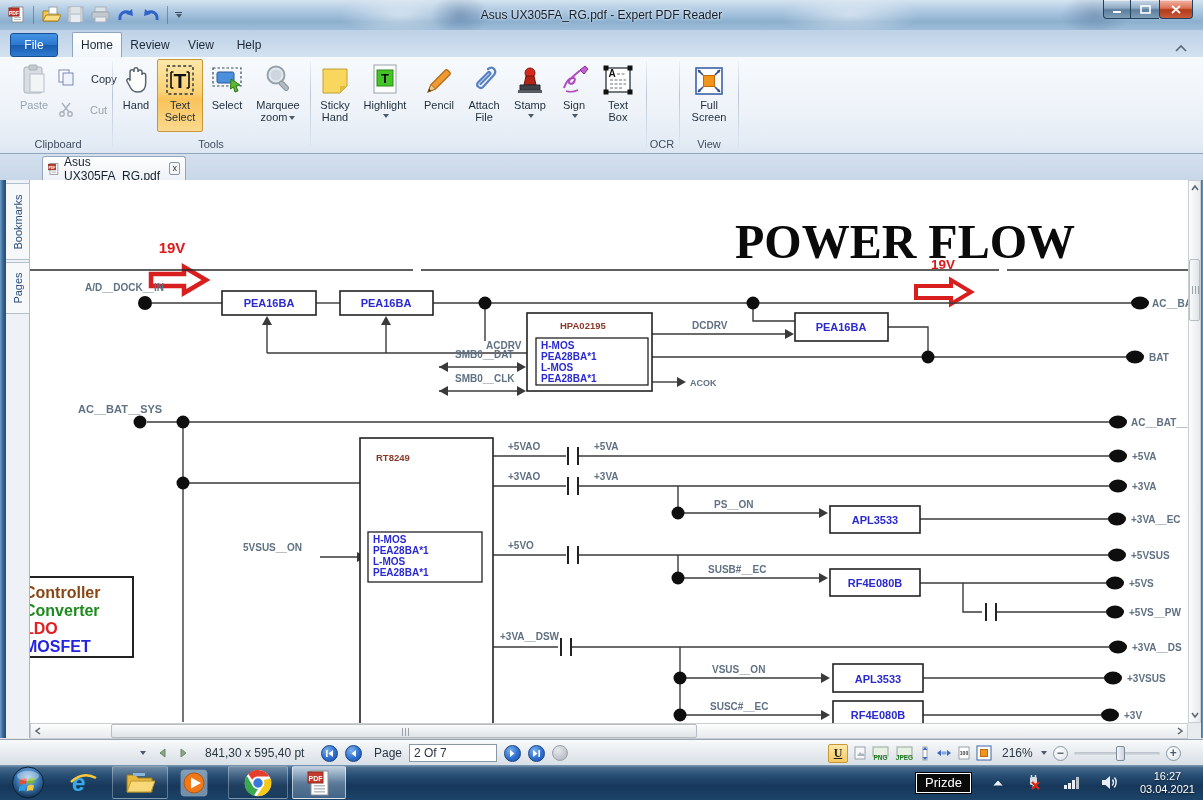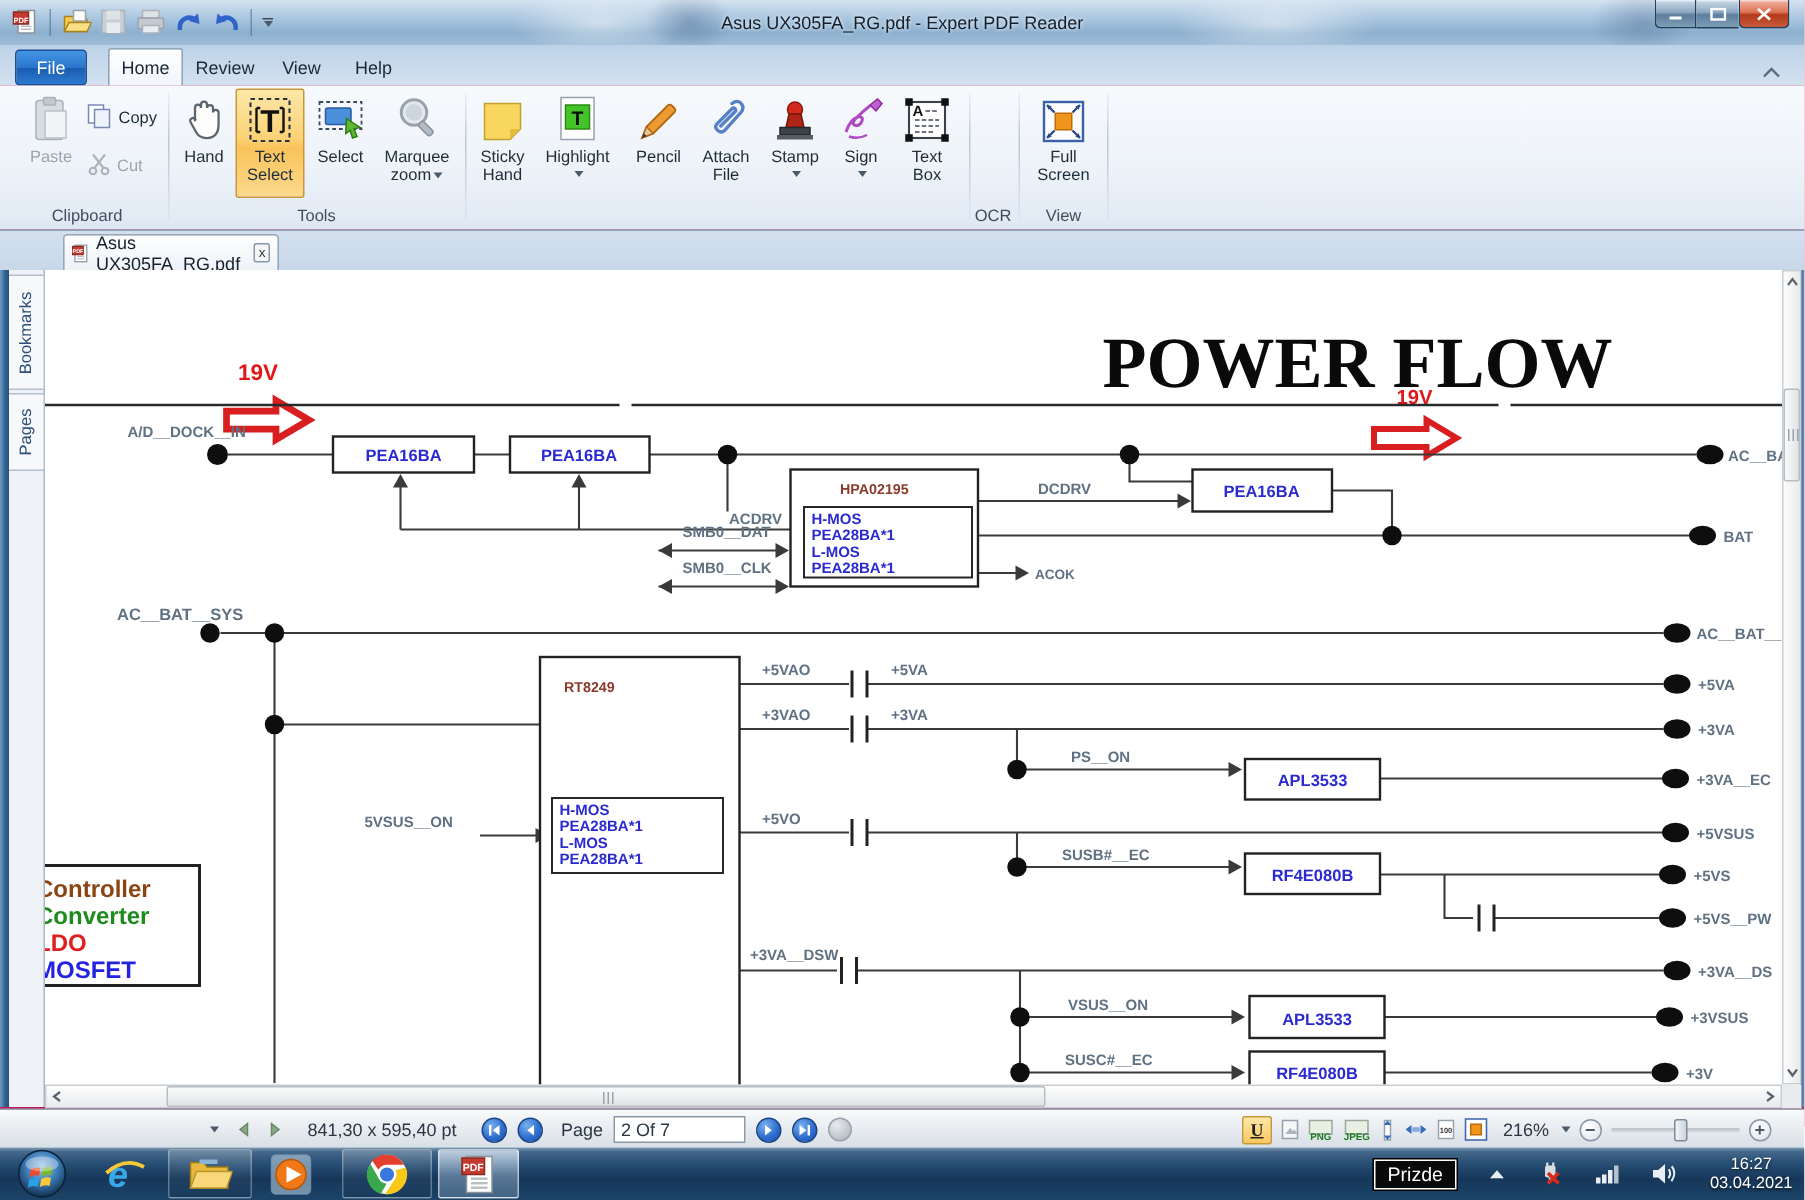--- a/index.html
+++ b/index.html
@@ -1,17 +1,17 @@
 <!DOCTYPE html>
 <html><head>
 <meta charset="utf-8">
 <style>
 *{box-sizing:border-box;margin:0;padding:0}
 html,body{width:1203px;height:800px;overflow:hidden}
-#app{position:relative;width:1203px;height:751px;font-family:"Liberation Sans",sans-serif;background:#be185d}
+#app{position:relative;width:1203px;height:751px;font-family:"Liberation Sans",sans-serif;background:#e5e5e5}
 .abs{position:absolute}
 
 .titlebar{left:0;top:0;width:1203px;height:30px;background:linear-gradient(180deg,#d5e3f0 0%,#aac6e0 40%,#8db0cf 72%,#9fbdd8 100%);overflow:hidden}
 .smudge{position:absolute;top:-6px;height:42px;border-radius:50%;background:radial-gradient(ellipse at center,rgba(255,255,255,.5),rgba(255,255,255,0) 70%)}
 .smudge.dark{background:radial-gradient(ellipse at center,rgba(60,90,130,.35),rgba(60,90,130,0) 70%)}
 .title-text{position:absolute;top:8px;left:0;width:100%;text-align:center;font-size:12px;color:#141e2a;text-shadow:0 0 3px rgba(255,255,255,.95)}
 .qat{position:absolute;left:6px;top:4px;display:flex;align-items:center;gap:4px}
 .qat .sep{width:1px;height:18px;background:rgba(70,100,130,.55);margin:0 2px}
 .qaticon{width:21px;height:21px;display:flex;align-items:center;justify-content:center}
 .winbtns{position:absolute;top:0;right:10px;display:flex}
@@ -24,21 +24,21 @@
 .filetab{position:absolute;left:10px;top:3px;width:48px;height:24px;background:linear-gradient(180deg,#4494e4 0%,#2a76cc 50%,#1a5cb0 52%,#2d7ad0 100%);border:1px solid #1a4e92;border-radius:3px;color:#fff;font-size:12px;display:flex;align-items:center;justify-content:center}
 .hometab{position:absolute;left:72px;top:2px;width:50px;height:25px;background:linear-gradient(180deg,#fdfeff,#f2f6fb);border:1px solid #8fa4bd;border-bottom:none;border-radius:2px 2px 0 0;color:#1c2836;font-size:12px;display:flex;align-items:center;justify-content:center}
 .ptab{position:absolute;top:3px;height:24px;color:#1c2836;font-size:12px;display:flex;align-items:center;justify-content:center}
 
 .ribbon{left:0;top:57px;width:1203px;height:97px;background:linear-gradient(180deg,#f7fafd 0%,#eef3f9 55%,#e3ebf5 90%,#dde7f2 100%);border-bottom:1px solid #8fa4bd}
 .rsep{position:absolute;top:4px;height:86px;width:1px;background:linear-gradient(180deg,rgba(160,175,195,.1),#b9c6d6 40%,rgba(160,175,195,.1))}
 .grouplabel{position:absolute;bottom:3px;font-size:11px;color:#3f4d5e;text-align:center}
 .rbtn{position:absolute;top:3px;display:flex;flex-direction:column;align-items:center;font-size:11px;line-height:12px;color:#1f2c3a;text-align:center}
 .rbtn .ric{height:36px;display:flex;align-items:flex-end;justify-content:center;margin-bottom:3px}
 .rbtn.sel{background:linear-gradient(180deg,#fde7a8,#fbd276 45%,#f9c círc 0);background:linear-gradient(180deg,#fde7a8,#fbd276 45%,#f9c35a 55%,#fbd98e 100%);border:1px solid #c89838;border-radius:2px;top:2px}
-.smallbtn{position:absolute;display:flex;align-items:center;gap:4px;font-size:11px;color:#1f2c3a}
+.smallbtn{position:absolute;display:flex;align-items:center;gap:16px;font-size:11px;color:#1f2c3a}
 .gray{color:#9aa5b1}
 .tri{display:inline-block;width:0;height:0;border-left:3px solid transparent;border-right:3px solid transparent;border-top:4px solid #4a5a6a;margin-left:2px;vertical-align:middle}
 .ribmin{position:absolute;right:14px;top:-14px;width:16px;height:12px}
 
 .docbar{left:0;top:154px;width:1203px;height:26px;background:linear-gradient(180deg,#d4e0ee,#c8d7e8)}
 .doctab{position:absolute;left:42px;top:2px;width:144px;height:24px;background:linear-gradient(180deg,#fefefe,#eef2f7);border:1px solid #96a7bc;border-bottom:none;border-radius:3px 3px 0 0;display:flex;align-items:center;font-size:12px;color:#15202c;padding:0 5px}
 .doctab .x{margin-left:6px;width:13px;height:13px;border:1px solid #8a97a8;border-radius:2px;font-size:9px;line-height:11px;text-align:center;color:#333;background:#f4f6f8}
 
 .main{left:0;top:180px;width:1203px;height:558px;background:#fff}
 .lborder{left:0;top:180px;width:6px;height:558px;background:linear-gradient(90deg,#6f9cc4,#2f5e8e 60%,#274f78)}

